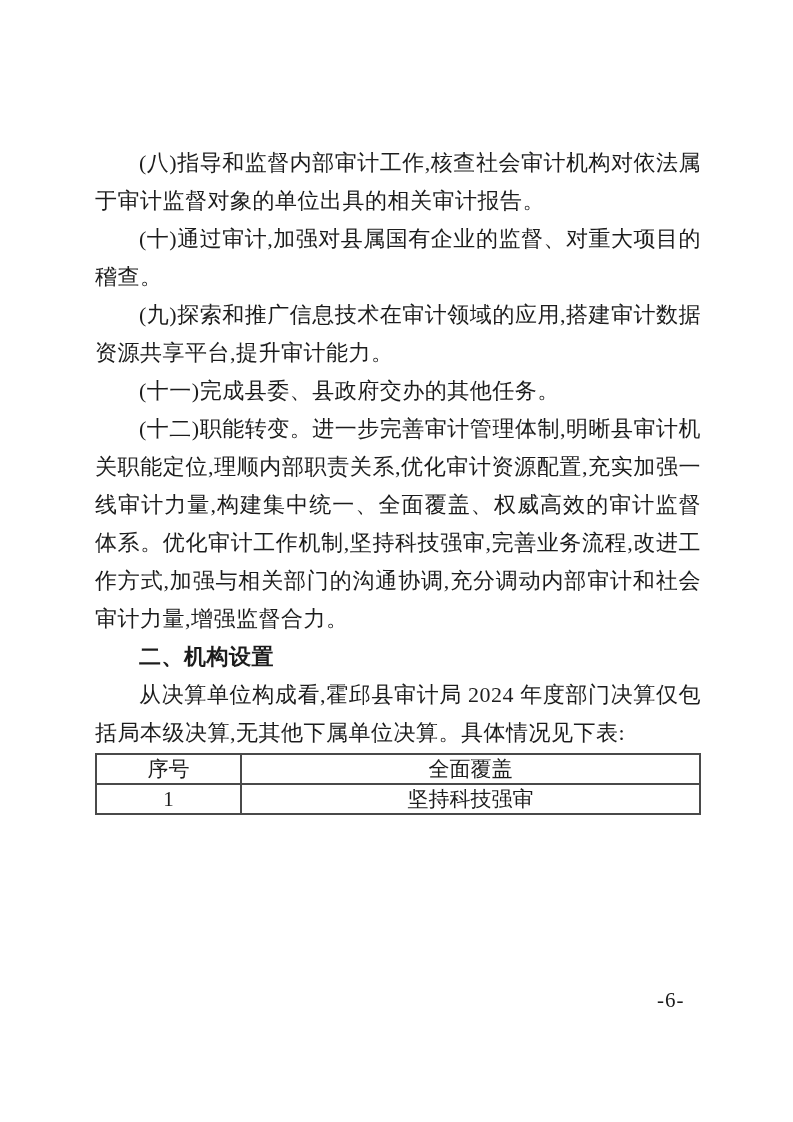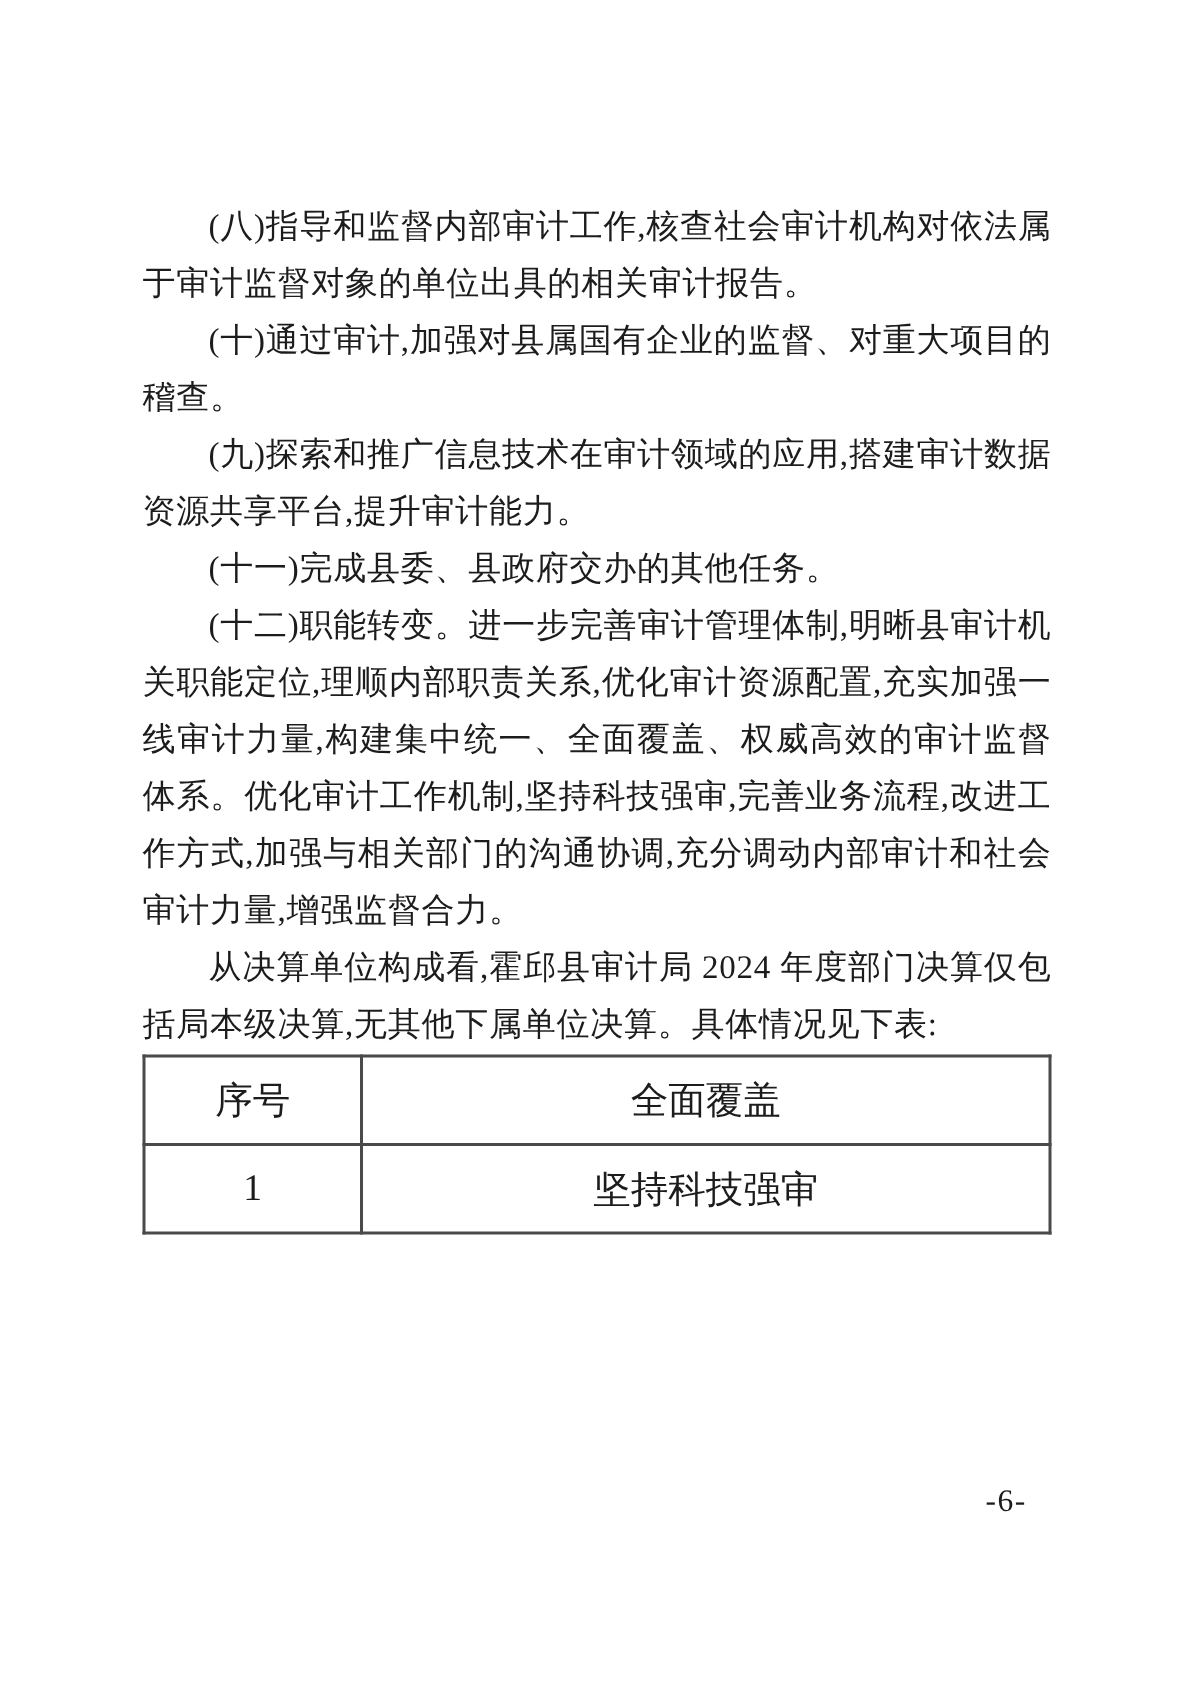--- a/index.html
+++ b/index.html
@@ -12,21 +12,21 @@
     width: 793px;
     height: 1122px;
     background: #ffffff;
     overflow: hidden;
     font-family: "Liberation Serif", "DejaVu Serif", serif;
     color: #1c1c1c;
   }
   .content {
     position: absolute;
     left: 95px;
-    top: 132px;
+    top: 144px;
     width: 606px;
   }
   .para {
     margin: 0;
     font-size: 22px;
     line-height: 38px;
     text-align: justify;
     text-indent: 2em;
     letter-spacing: 0.5px;
   }
@@ -42,24 +42,24 @@
   table.unit-table {
     width: 100%;
     border-collapse: collapse;
     table-layout: fixed;
     margin-top: 1px;
   }
   table.unit-table th,
   table.unit-table td {
     border: 2px solid #4a4a4a;
     height: 27px;
-    padding: 12px;
+    padding: 0;
     text-align: center;
     vertical-align: middle;
-    font-size: 25px;
+    font-size: 21px;
     font-weight: normal;
     font-family: "Liberation Serif", "DejaVu Serif", serif;
   }
   .col-seq { width: 24%; }
   .col-name { width: 76%; }
   .page-number {
     position: absolute;
     left: 657px;
     top: 988px;
     font-size: 21px;
@@ -77,20 +77,21 @@
     <p class="para">(八)指导和监督内部审计工作,核查社会审计机构对依法属于审计监督对象的单位出具的相关审计报告。</p>
 
     <p class="para">(十)通过审计,加强对县属国有企业的监督、对重大项目的稽查。</p>
 
     <p class="para">(九)探索和推广信息技术在审计领域的应用,搭建审计数据资源共享平台,提升审计能力。</p>
 
     <p class="para">(十一)完成县委、县政府交办的其他任务。</p>
 
     <p class="para">(十二)职能转变。进一步完善审计管理体制,明晰县审计机关职能定位,理顺内部职责关系,优化审计资源配置,充实加强一线审计力量,构建集中统一、全面覆盖、权威高效的审计监督体系。优化审计工作机制,坚持科技强审,完善业务流程,改进工作方式,加强与相关部门的沟通协调,充分调动内部审计和社会审计力量,增强监督合力。</p>
 
+    <h2 class="section-heading">二、机构设置</h2>
 
     <p class="para">从决算单位构成看,霍邱县审计局 2024 年度部门决算仅包括局本级决算,无其他下属单位决算。具体情况见下表:</p>
 
     <table class="unit-table">
       <colgroup>
         <col class="col-seq">
         <col class="col-name">
       </colgroup>
       <thead>
         <tr>

